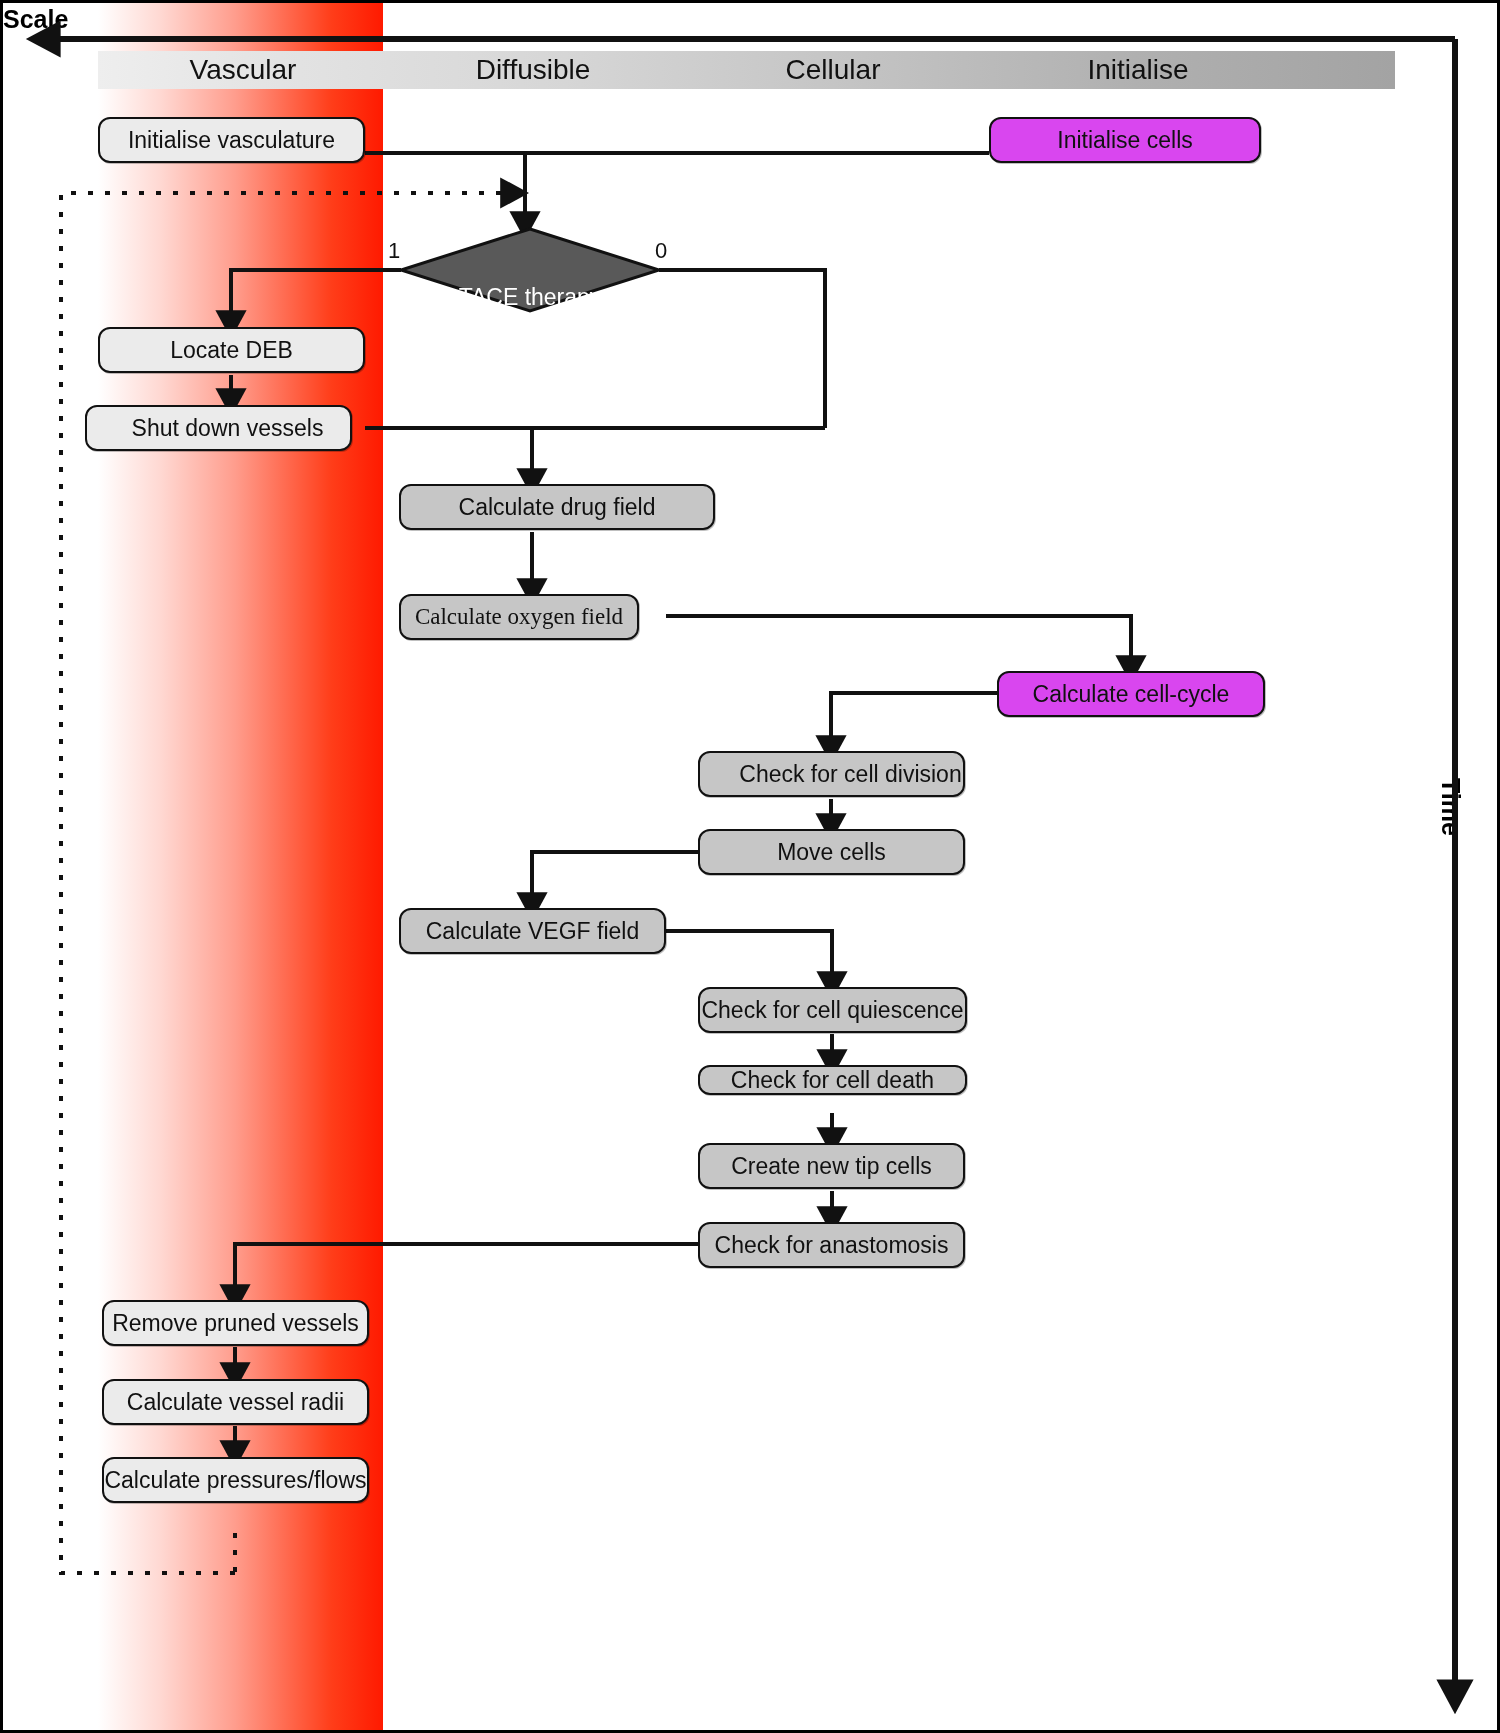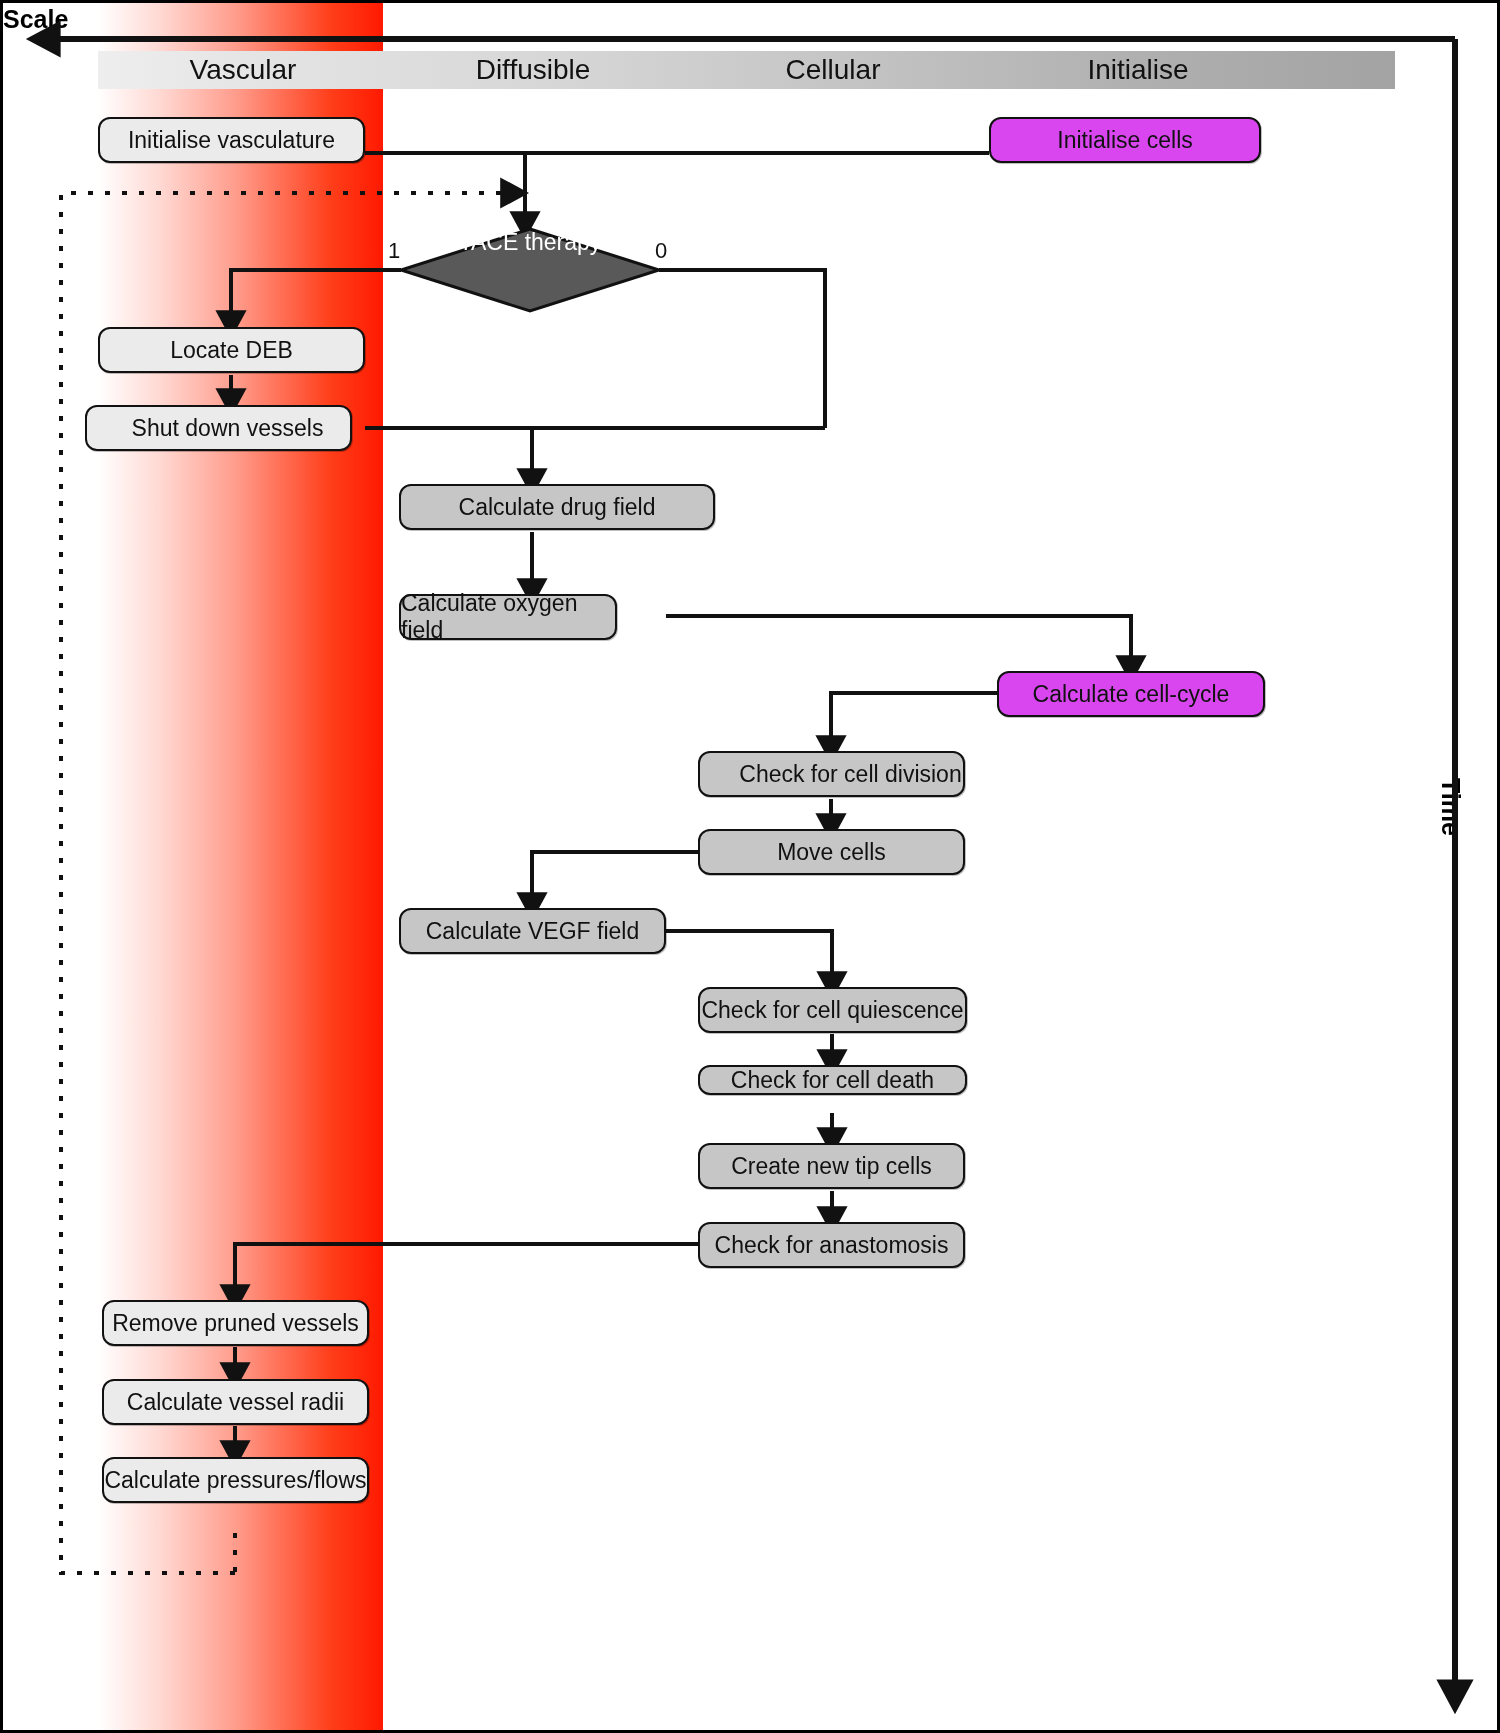--- a/index.html
+++ b/index.html
@@ -78,21 +78,21 @@
     box-shadow:1px 1px 0 rgba(0,0,0,0.25);
   }
   .node.vascular{background:#ebebeb;}
   .node.diffusible{background:#c6c6c6;}
   .node.cellular{background:#c6c6c6;}
   .node.subcellular{background:#d946ef;}
   .decision{
     position:absolute;
     z-index:6;
     display:flex;
-    align-items:flex-start;
+    align-items:flex-end;
     justify-content:center;
     font-size:23px;
     color:#ffffff;
   }
   .decision .dlabel{position:relative;z-index:3;}
   .branch-label{
     position:absolute;
     font-size:22px;
     color:#111;
     z-index:7;
@@ -232,21 +232,21 @@
   </div>
 
   <div class="node vascular" style="left:82px; top:402px; width:267px; height:46px;padding-left:18px;">
     <span>Shut down vessels</span>
   </div>
 
   <div class="node diffusible" style="left:396px; top:481px; width:316px; height:46px;text-align:right;">
     <span>Calculate drug field</span>
   </div>
 
-  <div class="node diffusible" style="left:396px; top:591px; width:218px; height:46px;">
+  <div class="node diffusible" style="left:396px; top:591px; width:240px; height:46px;font-family:Liberation Serif, serif;">
     <span>Calculate oxygen field</span>
   </div>
 
   <div class="node subcellular" style="left:994px; top:668px; width:268px; height:46px;">
     <span>Calculate cell-cycle</span>
   </div>
 
   <div class="node cellular" style="left:695px; top:748px; width:267px; height:46px;padding-left:38px;">
     <span>Check for cell division</span>
   </div>

